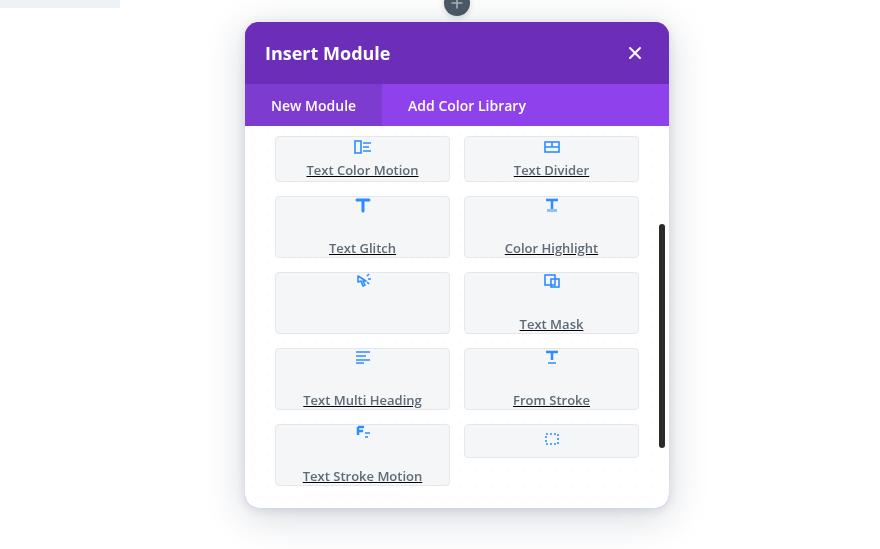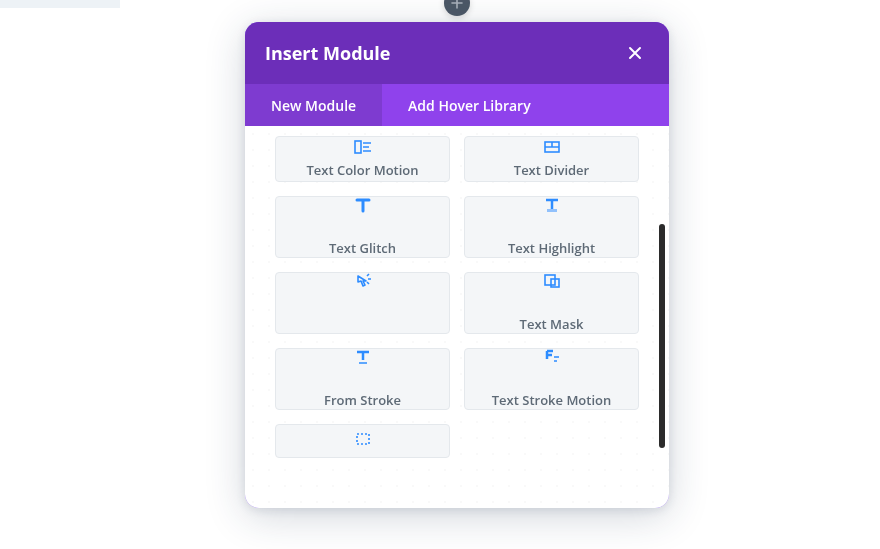--- a/index.html
+++ b/index.html
@@ -98,20 +98,21 @@
   }
 
   .modal-body {
     position: relative;
     padding: 10px 30px 0 30px;
     height: calc(100% - 62px - 42px);
     overflow: hidden;
     background:
       radial-gradient(circle, rgba(0,0,0,0.04) 0.5px, transparent 1px) 0 0 / 16px 16px,
       #fff;
+    text-decoration: underline;
   }
 
   .scrollbar-track {
     position: absolute;
     top: 98px;
     right: 4px;
     bottom: 70px;
     width: 6px;
     background: #2b2b2b;
     border-radius: 3px;
@@ -171,21 +172,21 @@
     <div class="modal-title">Insert Module</div>
     <div class="close-btn" aria-label="close">
       <svg width="14" height="14" viewBox="0 0 14 14">
         <path d="M2 2 L12 12 M12 2 L2 12" stroke="#fff" stroke-width="2" stroke-linecap="round"></path>
       </svg>
     </div>
   </div>
 
   <div class="tabs">
     <div class="tab active">New Module</div>
-    <div class="tab">Add Hover Library</div>
+    <div class="tab">Add Color Library</div>
   </div>
 
   <div class="modal-body">
 
     <div class="grid">
 
       <div class="card first-row">
         <span class="icon">
           <svg width="18" height="14" viewBox="0 0 18 14">
             <rect x="1" y="1" width="6" height="12" class="accent"></rect>
@@ -215,21 +216,21 @@
       </div>
 
 
       <div class="card">
         <span class="icon">
           <svg width="18" height="16" viewBox="0 0 18 16">
             <path d="M3 3 H15 M9 3 V12" stroke="#2d8cff" stroke-width="2.5" fill="none"></path>
             <rect x="4" y="12" width="10" height="3" class="accent-fill" opacity="0.5"></rect>
           </svg>
         </span>
-        <span class="card-label">Text Highlight</span>
+        <span class="card-label">Color Highlight</span>
       </div>
 
       <div class="card">
         <span class="icon">
           <svg width="18" height="16" viewBox="0 0 18 16">
             <path d="M4 3 L4 9 L7 8 L9 13 L11 12 L9 8 L12 8 Z" class="accent" stroke-linejoin="round"></path>
             <path d="M13 3 L15 1 M14 6 H17 M13 9 L15 11" class="accent"></path>
           </svg>
         </span>
       </div>
@@ -237,20 +238,28 @@
       <div class="card">
         <span class="icon">
           <svg width="18" height="16" viewBox="0 0 18 16">
             <rect x="2" y="2" width="10" height="10" class="accent"></rect>
             <rect x="8" y="6" width="8" height="8" class="accent"></rect>
           </svg>
         </span>
         <span class="card-label">Text Mask</span>
       </div>
 
+      <div class="card">
+        <span class="icon">
+          <svg width="18" height="16" viewBox="0 0 18 16">
+            <path d="M2 3 H16 M2 7 H12 M2 11 H16 M2 14 H10" class="accent"></path>
+          </svg>
+        </span>
+        <span class="card-label">Text Multi Heading</span>
+      </div>
 
       <div class="card">
         <span class="icon">
           <svg width="18" height="16" viewBox="0 0 18 16">
             <path d="M3 3 H15 M9 3 V11" stroke="#2d8cff" stroke-width="2.5" fill="none"></path>
             <path d="M5 14 H13" class="accent"></path>
           </svg>
         </span>
         <span class="card-label">From Stroke</span>
       </div>

